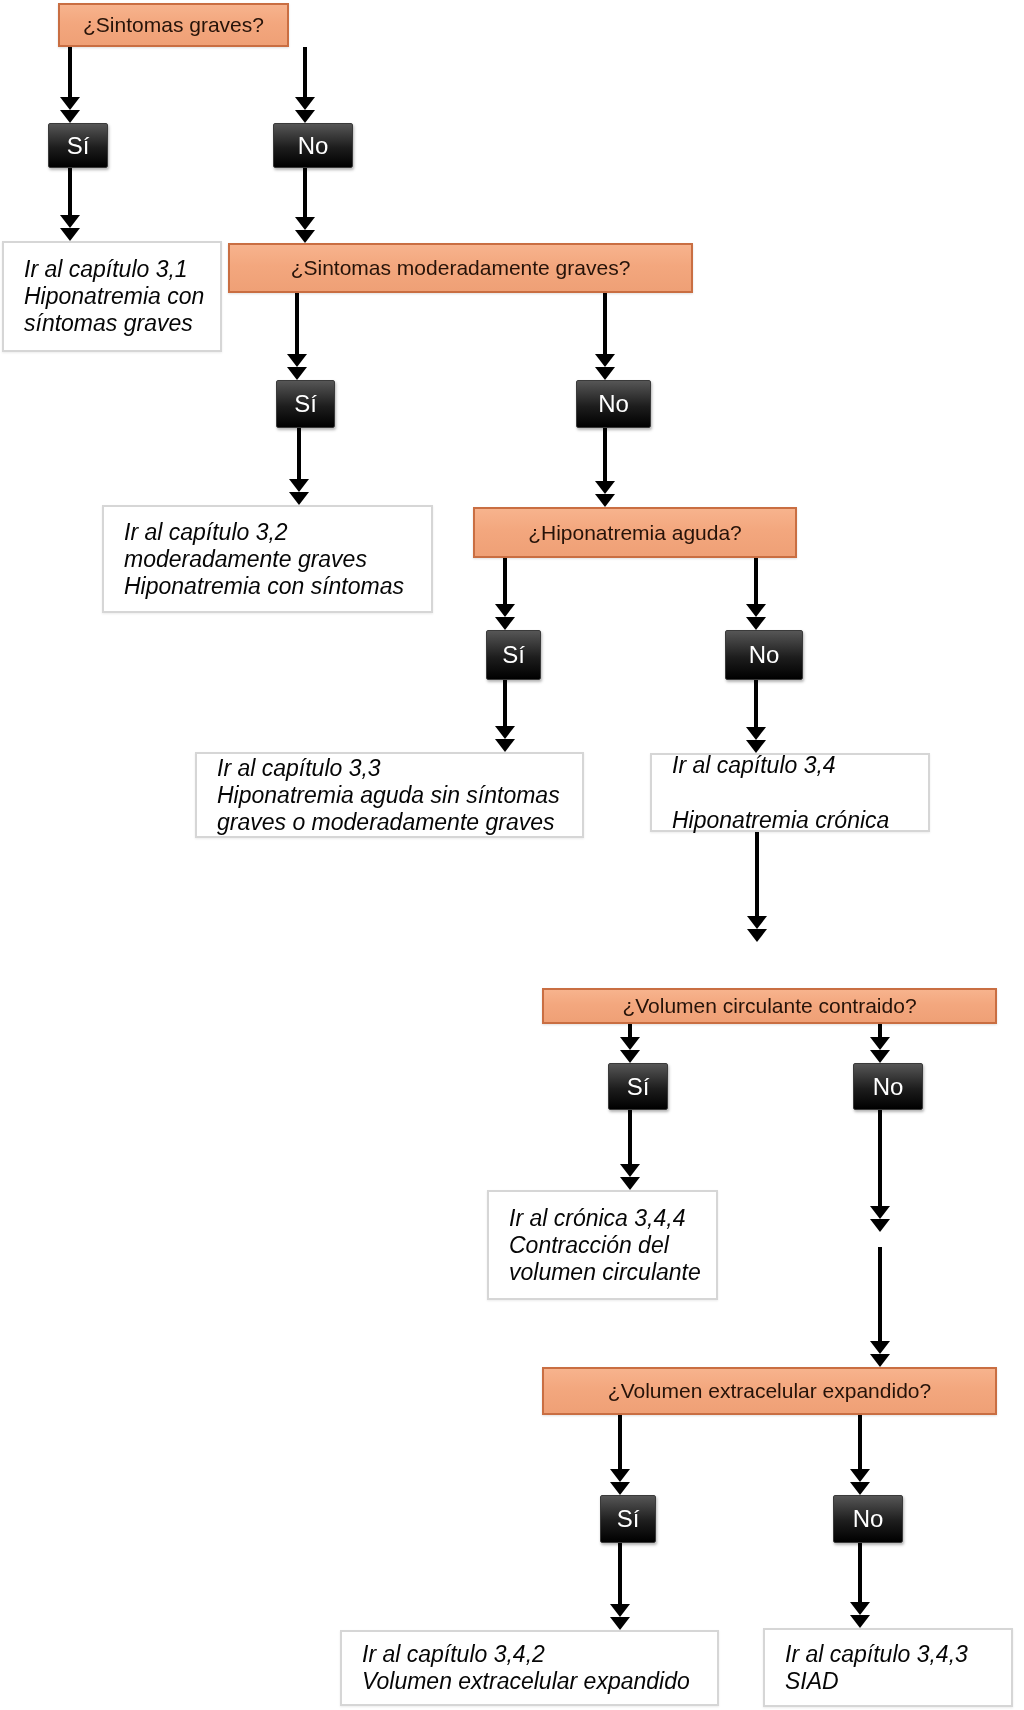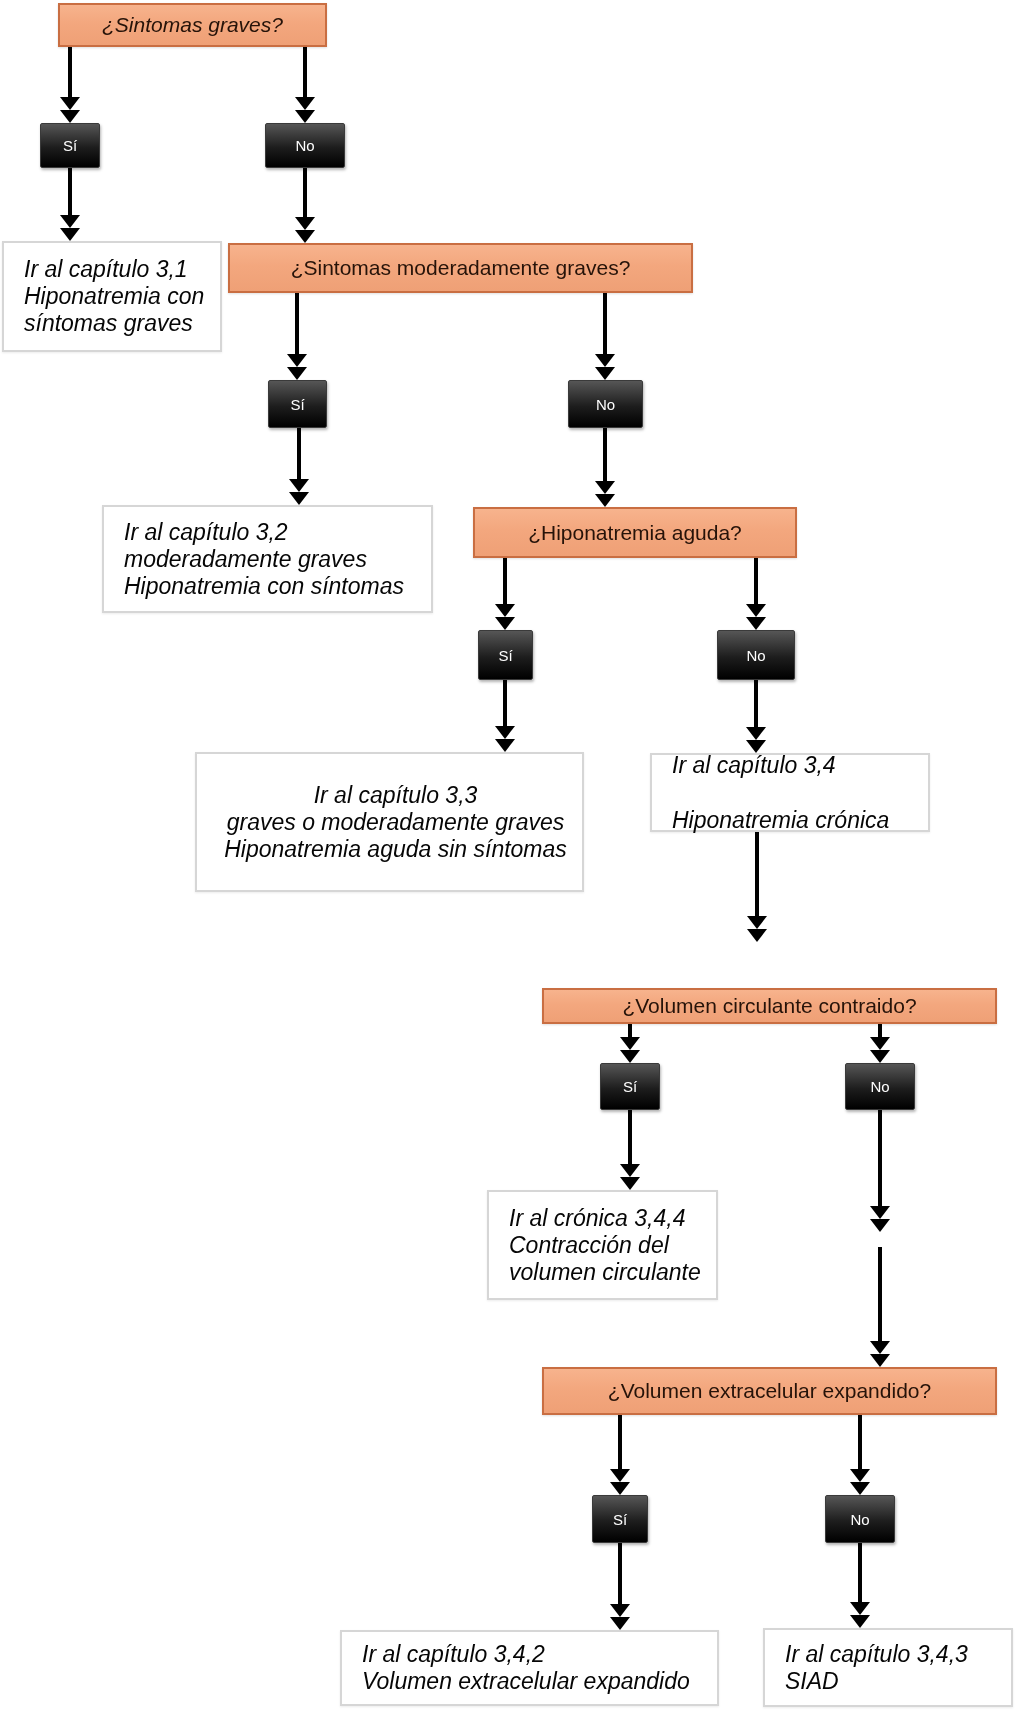--- a/index.html
+++ b/index.html
@@ -23,23 +23,24 @@
     border:2px solid #c96e42;
     align-items:center;justify-content:center;
     font-size:21px;color:#261309;
     text-align:center;
     box-shadow:0 1px 2px rgba(0,0,0,0.12);
   }
   .node.decision{
     background:linear-gradient(180deg,#565656 0%,#1d1d1d 55%,#000 100%);
     border:1px solid #3a3a3a;
     align-items:center;justify-content:center;
-    font-size:15px;color:#fff;
+    font-size:24px;color:#fff;
     border-radius:2px;
     box-shadow:1px 2px 3px rgba(0,0,0,0.3);
+    margin-left:8px;
   }
   .node.outcome{
     background:#fff;
     border:2px solid #d6d6d6;
     flex-direction:column;justify-content:center;
     padding-left:20px;padding-right:8px;
     font-size:23px;font-style:italic;color:#060606;
     line-height:27px;
     box-shadow:0 1px 2px rgba(0,0,0,0.08);
   }
@@ -154,43 +155,43 @@
         <line x1="620" x2="620" y1="1543" y2="1607" stroke="#000000" stroke-width="4"></line>
         <polygon points="610,1604 630,1604 620,1617" fill="#000000"></polygon>
         <polygon points="610,1617 630,1617 620,1630" fill="#000000"></polygon>
       </g>
       <g>
         <line x1="860" x2="860" y1="1543" y2="1605" stroke="#000000" stroke-width="4"></line>
         <polygon points="850,1602 870,1602 860,1615" fill="#000000"></polygon>
         <polygon points="850,1615 870,1615 860,1628" fill="#000000"></polygon>
       </g>
     </svg>
-<div class="node question" style="left: 58px; top: 3px; width: 269px; height: 44px; font-style: italic;">¿Sintomas graves?</div>
+<div class="node question" style="left: 58px; top: 3px; width: 231px; height: 44px;">¿Sintomas graves?</div>
     <div class="node decision" style="left: 40px; top: 123px; width: 60px; height: 45px;">Sí</div>
     <div class="node decision" style="left: 265px; top: 123px; width: 80px; height: 45px;">No</div>
     <div class="node outcome" style="left: 2px; top: 241px; width: 220px; height: 111px;">
       <div class="line">Ir al capítulo 3,1</div>
       <div class="line">Hiponatremia con</div>
       <div class="line">síntomas graves</div>
     </div>
     <div class="node question" style="left: 228px; top: 243px; width: 465px; height: 50px;">¿Sintomas moderadamente graves?</div>
     <div class="node decision" style="left: 268px; top: 380px; width: 59px; height: 48px;">Sí</div>
     <div class="node decision" style="left: 568px; top: 380px; width: 75px; height: 48px;">No</div>
     <div class="node outcome" style="left: 102px; top: 505px; width: 331px; height: 108px;">
       <div class="line">Ir al capítulo 3,2</div>
       <div class="line">moderadamente graves</div>
       <div class="line">Hiponatremia con síntomas</div>
     </div>
     <div class="node question" style="left: 473px; top: 507px; width: 324px; height: 51px;">¿Hiponatremia aguda?</div>
     <div class="node decision" style="left: 478px; top: 630px; width: 55px; height: 50px;">Sí</div>
     <div class="node decision" style="left: 717px; top: 630px; width: 78px; height: 50px;">No</div>
-    <div class="node outcome" style="left: 195px; top: 752px; width: 389px; height: 140px; text-align: center;">
+    <div class="node outcome" style="left: 195px; top: 752px; width: 389px; height: 86px;">
       <div class="line">Ir al capítulo 3,3</div>
+      <div class="line">Hiponatremia aguda sin síntomas</div>
       <div class="line">graves o moderadamente graves</div>
-      <div class="line">Hiponatremia aguda sin síntomas</div>
     </div>
     <div class="node outcome" style="left: 650px; top: 753px; width: 280px; height: 79px; gap: 28px;">
       <div class="line">Ir al capítulo 3,4</div>
       <div class="line">Hiponatremia crónica</div>
     </div>
     <div class="node question" style="left: 542px; top: 988px; width: 455px; height: 36px;">¿Volumen circulante contraido?</div>
     <div class="node decision" style="left: 600px; top: 1063px; width: 60px; height: 47px;">Sí</div>
     <div class="node decision" style="left: 845px; top: 1063px; width: 70px; height: 47px;">No</div>
     <div class="node outcome" style="left: 487px; top: 1190px; width: 231px; height: 110px;">
       <div class="line">Ir al crónica 3,4,4</div>

